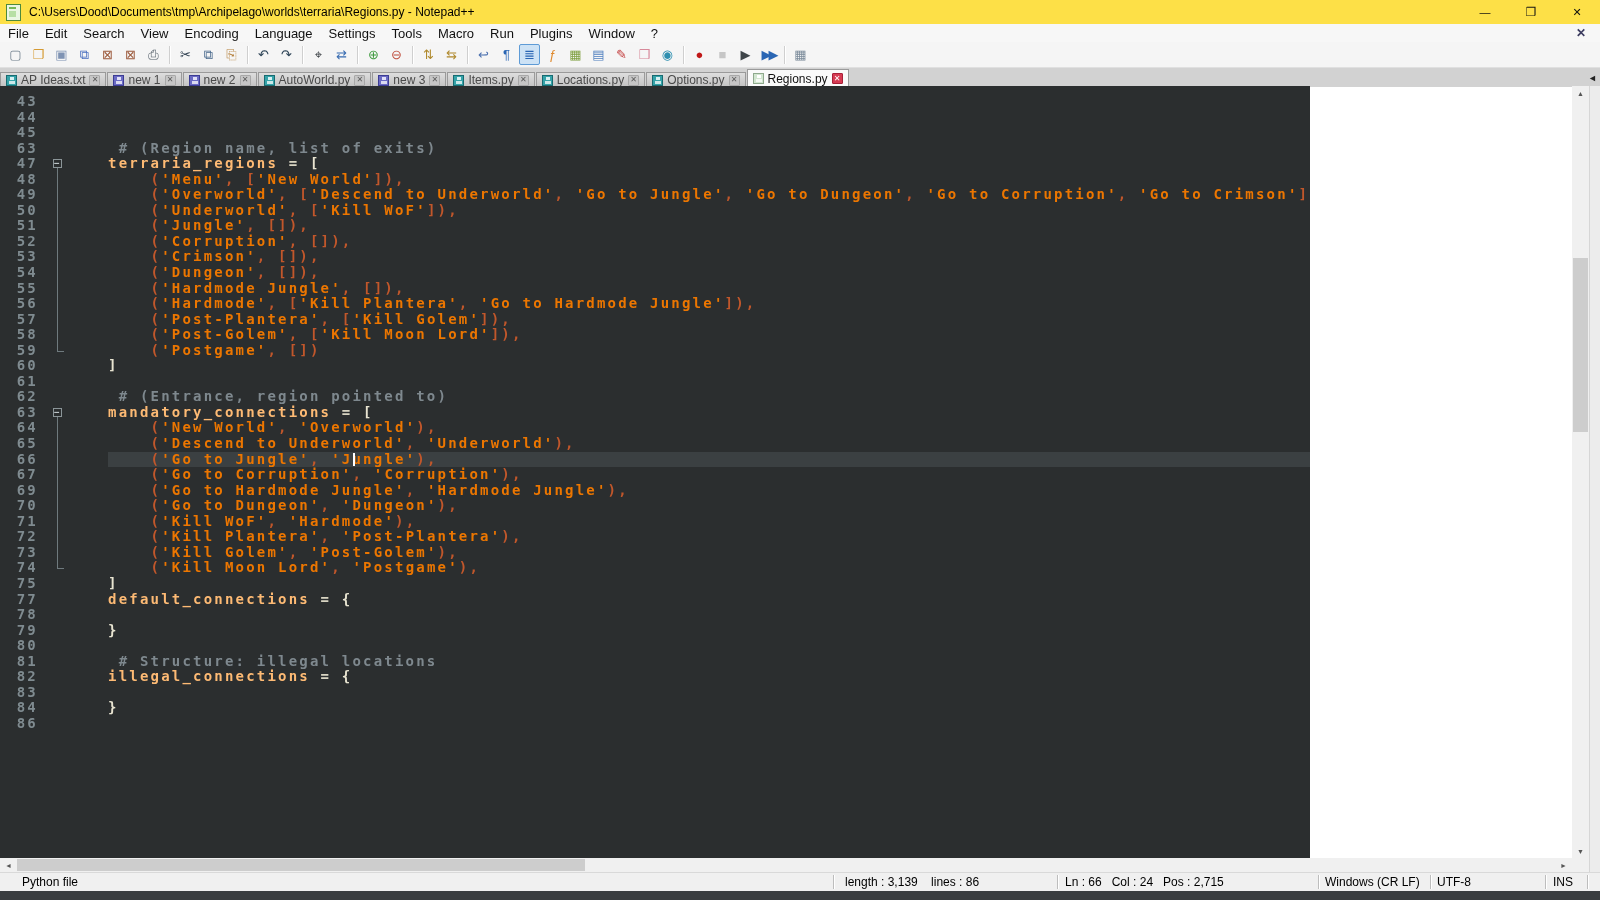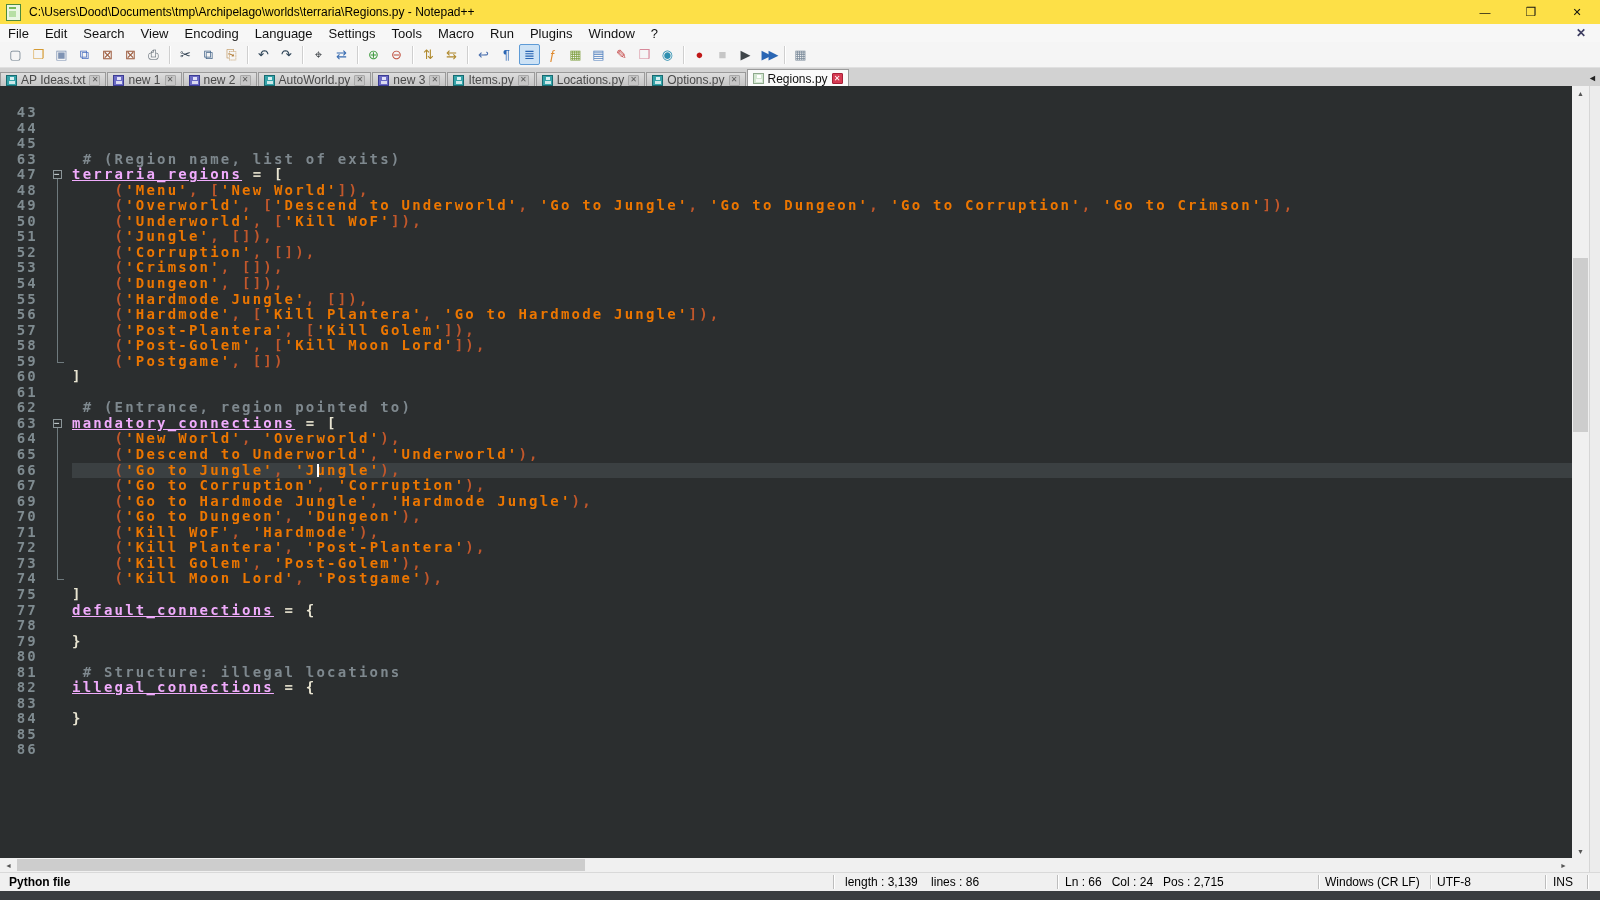--- a/index.html
+++ b/index.html
@@ -45,39 +45,39 @@
   .ficon{position:relative;width:11px;height:11px;box-sizing:border-box;flex:0 0 auto;}
   .fslot{position:absolute;top:1px;left:3px;width:4px;height:3px;}
   .flab{position:absolute;bottom:1px;left:2px;width:6px;height:3px;background:rgba(255,255,255,.75);}
   .tclose{width:11px;height:11px;display:flex;align-items:center;justify-content:center;
     font-size:8px;line-height:1;border-radius:1px;flex:0 0 auto;}
   .tclose.inactive{background:#c6c6c6;color:#5c5c5c;border:1px solid #a8a8a8;box-sizing:border-box;}
   .tclose.activex{background:#d63a52;color:#fff;border:1px solid #a82038;box-sizing:border-box;}
   #tab-list-btn{margin-left:auto;margin-right:3px;align-self:center;font-size:9px;color:#222;}
 
   
-  #editor{position:absolute;left:0;top:86px;width:1572px;height:772px;background:#2b2e2f;
+  #editor{position:absolute;left:0;top:86px;width:1310px;height:772px;background:#2b2e2f;
     overflow:hidden;font-family:"DejaVu Sans Mono",monospace;font-size:14px;font-weight:bold;
-    letter-spacing:2.2px;padding-top:19px;box-sizing:border-box;}
+    letter-spacing:2.2px;padding-top:8px;box-sizing:border-box;}
   .crow{display:flex;height:15.56px;line-height:15.56px;white-space:pre;}
   .lnum{width:46px;flex:0 0 46px;text-align:right;padding-right:8px;box-sizing:border-box;
     color:#7f8b90;}
   .fmargin{width:26px;flex:0 0 26px;position:relative;}
-  .ccode{flex:1;position:relative;}
+  .ccode{flex:1;position:relative;margin-left:36px;}
   .crow.cur .ccode{background:#3b4042;}
   .fbox{position:absolute;left:7px;top:3px;width:9px;height:9px;border:1px solid #8b9598;
     box-sizing:border-box;color:#c9d1d4;font-size:9px;line-height:6px;text-align:center;}
   .fline{position:absolute;left:11px;top:0;bottom:0;border-left:1px solid #6f7a7e;}
   .fline.bottom{top:12px;}
   .fline.half{bottom:7px;}
   .fcorner{position:absolute;left:11px;top:8px;width:7px;border-top:1px solid #6f7a7e;}
   .s{color:#ec7600;}
   .p{color:#c1572b;}
   .c{color:#7e888e;}
-  .id{color:#f0abfc;text-decoration:underline;}
+  .id{color:#fdba74;}
   .op{color:#d8d4c2;}
   .br{color:#e8e4d1;}
   #caret{position:absolute;top:1px;width:2px;height:13px;background:#ffffff;}
 
   
   #vscroll{position:absolute;left:1572px;top:86px;width:17px;height:772px;background:#f0f0f0;}
   .sarrow{position:absolute;left:0;width:17px;height:14px;display:flex;align-items:center;
     justify-content:center;font-size:7px;color:#555;}
   #vthumb{position:absolute;left:1px;width:15px;background:#cdcdcd;}
   #hscroll{position:absolute;left:0;top:858px;width:1572px;height:14px;background:#f0f0f0;}
@@ -351,40 +351,39 @@
       <div class="crow"><span class="lnum">74</span><span class="fmargin"><span class="fline half"></span><span class="fcorner"></span></span><span class="ccode"><span class="p">    (</span><span class="s">'Kill Moon Lord'</span><span class="p">, </span><span class="s">'Postgame'</span><span class="p">),</span></span></div>
       <div class="crow"><span class="lnum">75</span><span class="fmargin"></span><span class="ccode"><span class="br">]</span></span></div>
       <div class="crow"><span class="lnum">77</span><span class="fmargin"></span><span class="ccode"><span class="id">default_connections</span><span class="op"> = </span><span class="br">{</span></span></div>
       <div class="crow"><span class="lnum">78</span><span class="fmargin"></span><span class="ccode"></span></div>
       <div class="crow"><span class="lnum">79</span><span class="fmargin"></span><span class="ccode"><span class="br">}</span></span></div>
       <div class="crow"><span class="lnum">80</span><span class="fmargin"></span><span class="ccode"></span></div>
       <div class="crow"><span class="lnum">81</span><span class="fmargin"></span><span class="ccode"><span class="c"> # Structure: illegal locations</span></span></div>
       <div class="crow"><span class="lnum">82</span><span class="fmargin"></span><span class="ccode"><span class="id">illegal_connections</span><span class="op"> = </span><span class="br">{</span></span></div>
       <div class="crow"><span class="lnum">83</span><span class="fmargin"></span><span class="ccode"></span></div>
       <div class="crow"><span class="lnum">84</span><span class="fmargin"></span><span class="ccode"><span class="br">}</span></span></div>
-      <div class="crow"><span class="lnum">85</span><span class="fmargin"></span><span class="ccode"></span></div>
       <div class="crow"><span class="lnum">86</span><span class="fmargin"></span><span class="ccode"></span></div>
     </div>
 
   <div id="vscroll">
     <div class="sarrow" style="top:0">▲</div>
     <div id="vthumb" style="top:172px;height:174px;"></div>
     <div class="sarrow" style="bottom:0">▼</div>
   </div>
 
   <div id="hscroll">
     <div class="harrow" style="left:0">◄</div>
     <div id="hthumb" style="left:17px;width:568px;"></div>
     <div class="harrow" style="right:0">►</div>
   </div>
   <div id="scroll-corner"></div>
   <div id="frame-strip"></div>
 
   <div id="statusbar">
-      <div class="stext" style="left: 9px; font-weight: bold;">Python file</div>
+      <div class="stext" style="left: 22px;">Python file</div>
       <div class="stext" style="left: 845px;">length : 3,139    lines : 86</div>
       <div class="stext" style="left: 1065px;">Ln : 66   Col : 24   Pos : 2,715</div>
       <div class="stext" style="left: 1325px;">Windows (CR LF)</div>
       <div class="stext" style="left: 1437px;">UTF-8</div>
       <div class="stext" style="left: 1553px;">INS</div>
       <div class="sdiv" style="left: 833px;"></div>
       <div class="sdiv" style="left: 1057px;"></div>
       <div class="sdiv" style="left: 1318px;"></div>
       <div class="sdiv" style="left: 1430px;"></div>
       <div class="sdiv" style="left: 1545px;"></div>

